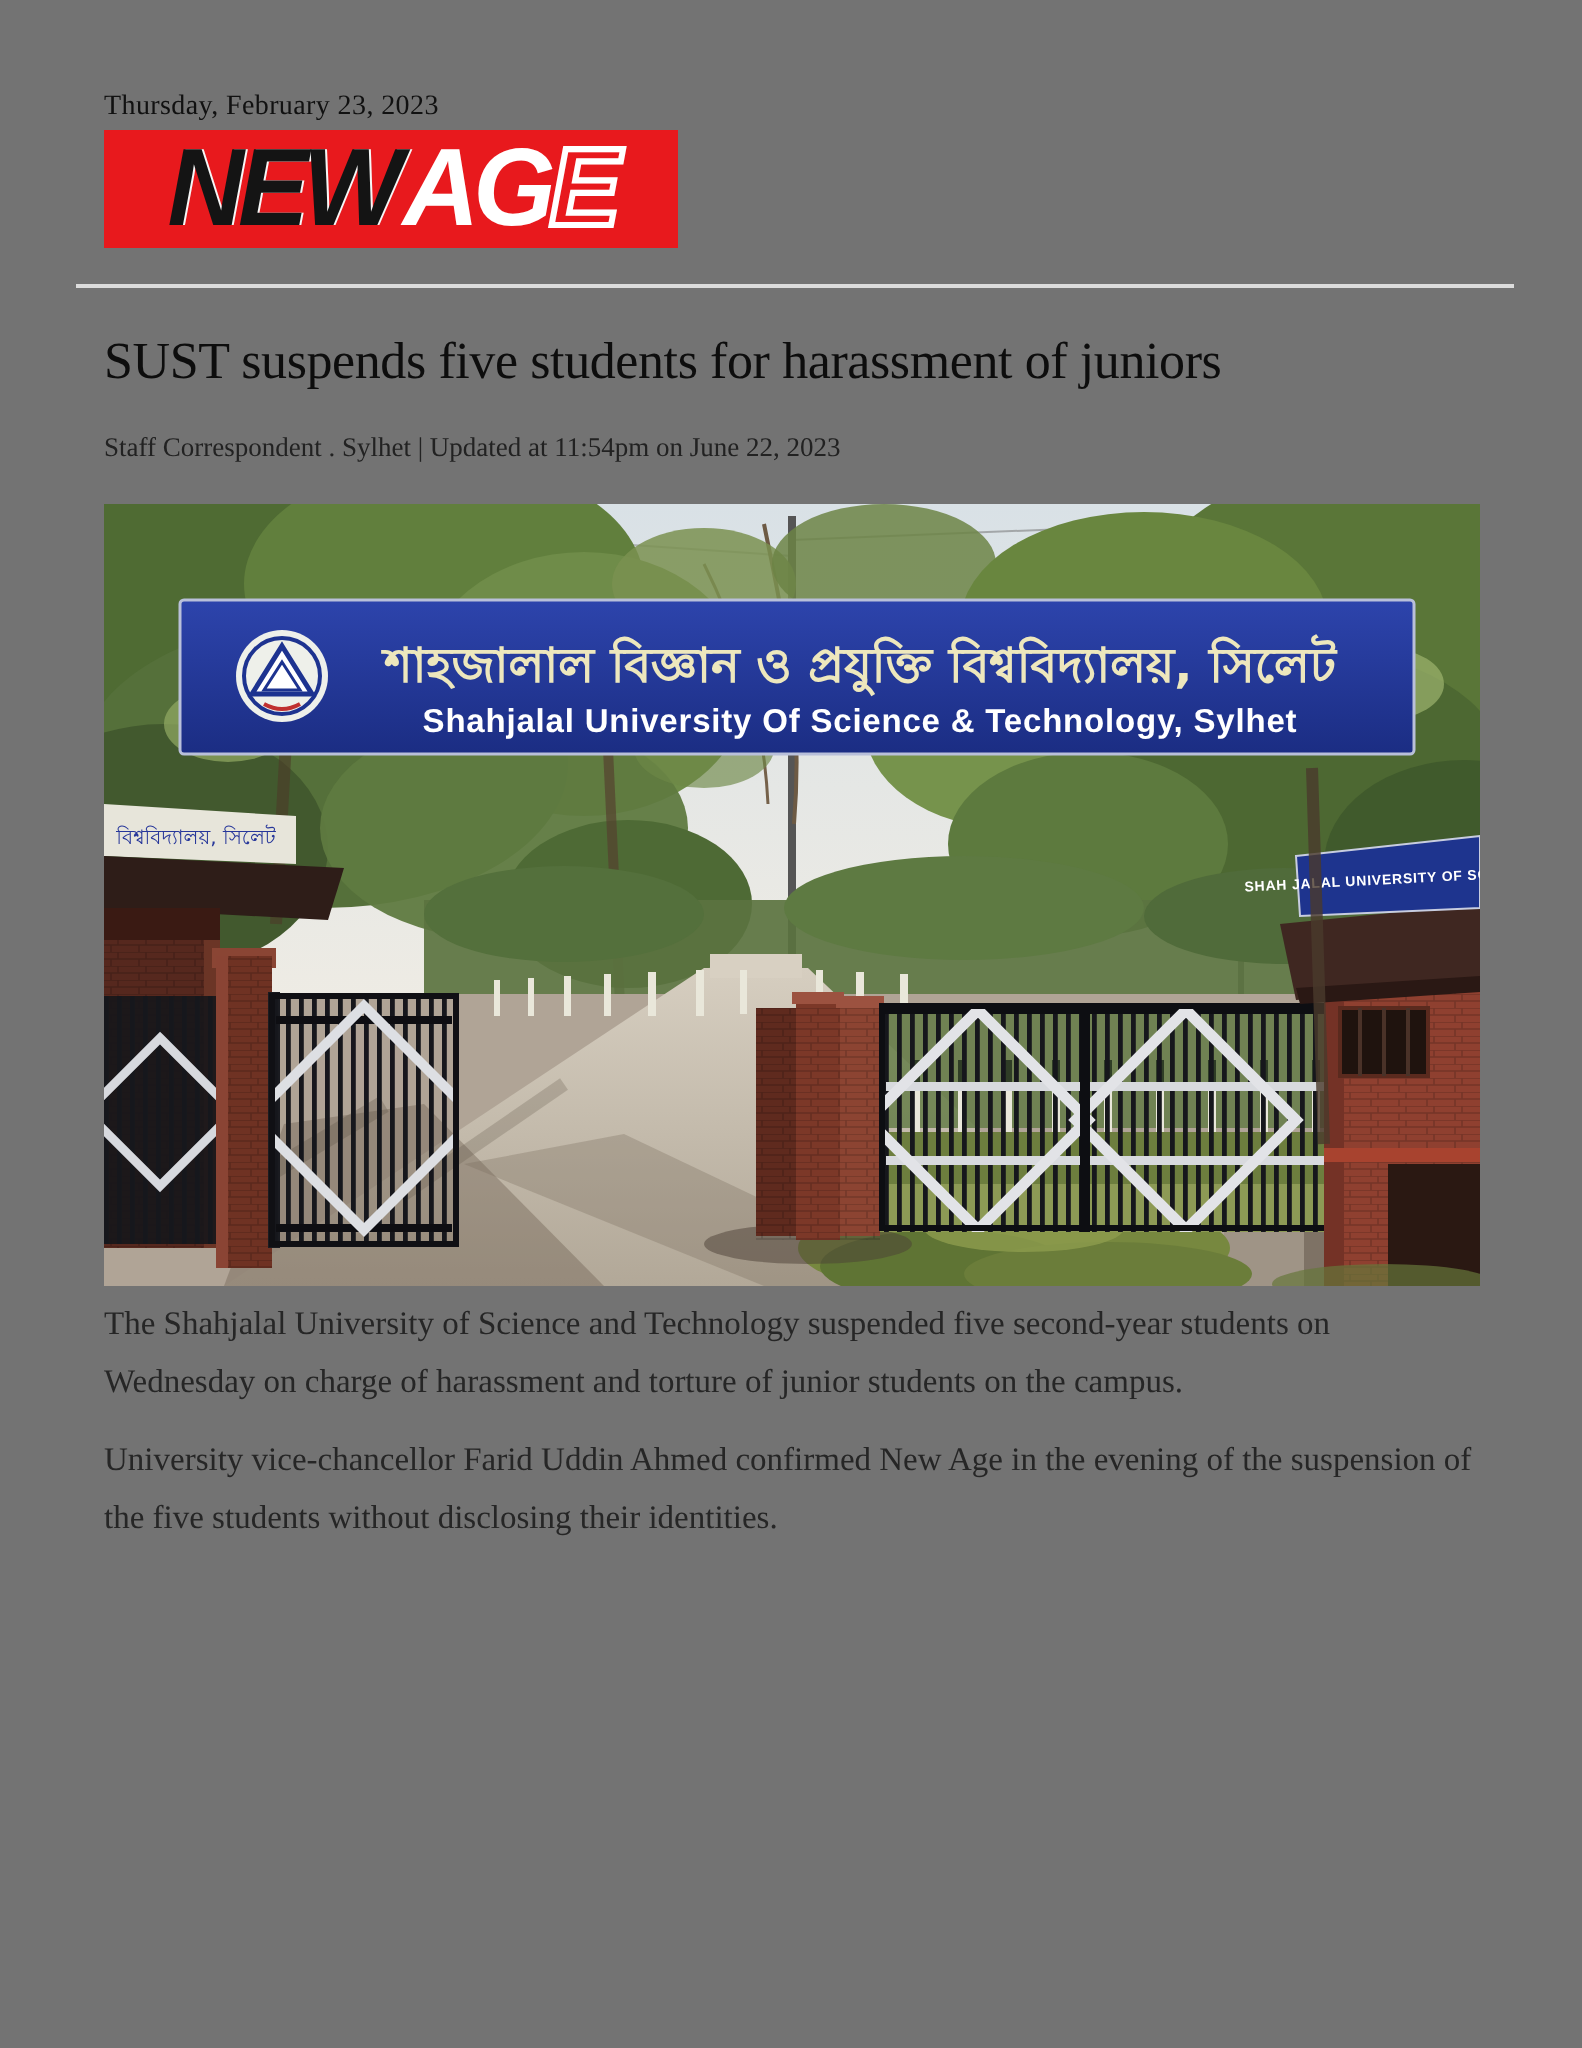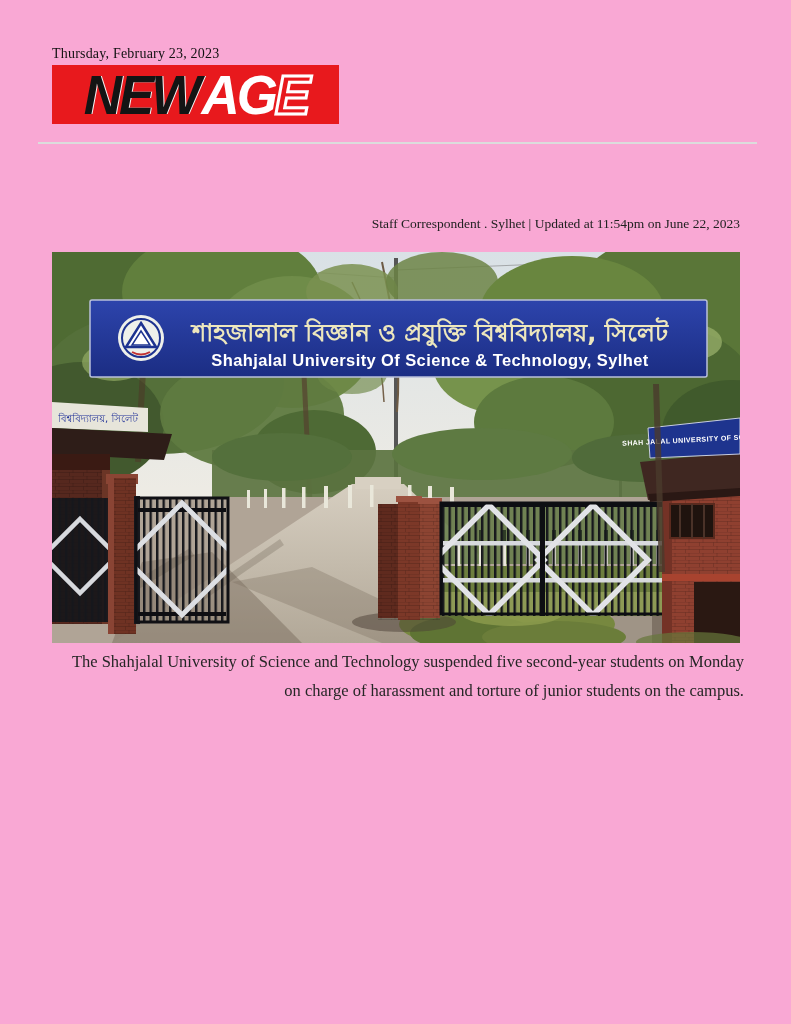--- a/index.html
+++ b/index.html
@@ -1,17 +1,17 @@
 <!DOCTYPE html>
 <html><head>
 <meta charset="utf-8">
 <style>
   html,body{margin:0;padding:0;background:#ffffff;}
-  .page{position:relative;width:791px;height:1024px;background:#f9a8d4;overflow:hidden;
-        font-family:"Liberation Serif",serif;color:#1a1a1a;text-align:right;}
+  .page{position:relative;width:791px;height:1024px;background:#737373;overflow:hidden;
+        font-family:"Liberation Serif",serif;color:#1a1a1a;}
   .date{position:absolute;left:52px;top:46px;font-size:14px;color:#111;letter-spacing:.2px;}
   .logo{position:absolute;left:52px;top:65px;width:287px;height:59px;background:#e8191d;
         display:flex;align-items:center;justify-content:center;overflow:hidden;cursor:pointer;}
   .logo span{font-family:"Liberation Sans",sans-serif;font-weight:bold;font-style:italic;
         font-size:53px;line-height:1;letter-spacing:-3px;transform:scaleY(1.04);}
   .logo .lg-new{color:#141414;text-shadow:1px 0 0 #f7f7f7;}
   .logo .lg-ag{color:#ffffff;margin-left:3px;}
   .logo .lg-e{color:transparent;-webkit-text-stroke:3px #ffffff;}
   .divider{position:absolute;left:38px;top:142px;width:719px;height:2px;background:#dcdcdc;}
   .headline{position:absolute;left:52px;top:166px;width:700px;margin:0;
@@ -31,20 +31,21 @@
   <div class="date">Thursday, February 23, 2023</div>
 
   <div class="logo">
     <span class="lg-new">NEW</span>
       <span class="lg-ag">AG</span>
       <span class="lg-e">E</span>
   </div>
 
   <div class="divider"></div>
 
+  <h1 class="headline">SUST suspends five students for harassment of juniors</h1>
 
   <div class="byline">Staff Correspondent . Sylhet | Updated at 11:54pm on June 22, 2023</div>
 
   <div class="photo">
     <svg width="688" height="391" viewBox="0 0 688 391">
       <defs>
         <linearGradient id="skyG" x1="0" y1="0" x2="0" y2="1">
           <stop offset="0" stop-color="#d9e1e6"></stop>
             <stop offset="1" stop-color="#efece4"></stop>
         </linearGradient>
@@ -269,16 +270,17 @@
           <path d="M89,79 L98,93 L80,93 Z" fill="none" stroke="#1d3390" stroke-width="1.5"></path>
           <path d="M80,100 Q89,105 98,100" stroke="#c03030" stroke-width="2" fill="none"></path>
         </g>
         <text class="bn-font" x="378" y="89" text-anchor="middle" font-size="24" font-weight="bold" fill="#ede7bd">শাহজালাল বিজ্ঞান ও প্রযুক্তি বিশ্ববিদ্যালয়, সিলেট</text>
         <text class="sign-en" x="378" y="114" text-anchor="middle" font-size="16.5" fill="#ffffff" letter-spacing="0.4">Shahjalal University Of Science &amp; Technology, Sylhet</text>
       </g>
     </svg>
   </div>
 
   <div class="article">
-    <p>The Shahjalal University of Science and Technology suspended five second-year students on Monday on charge of harassment and torture of junior students on the campus.</p>
+    <p>The Shahjalal University of Science and Technology suspended five second-year students on Wednesday on charge of harassment and torture of junior students on the campus.</p>
+    <p>University vice-chancellor Farid Uddin Ahmed confirmed New Age in the evening of the suspension of the five students without disclosing their identities.</p>
   </div>
 
 </div>
 
 </body></html>

